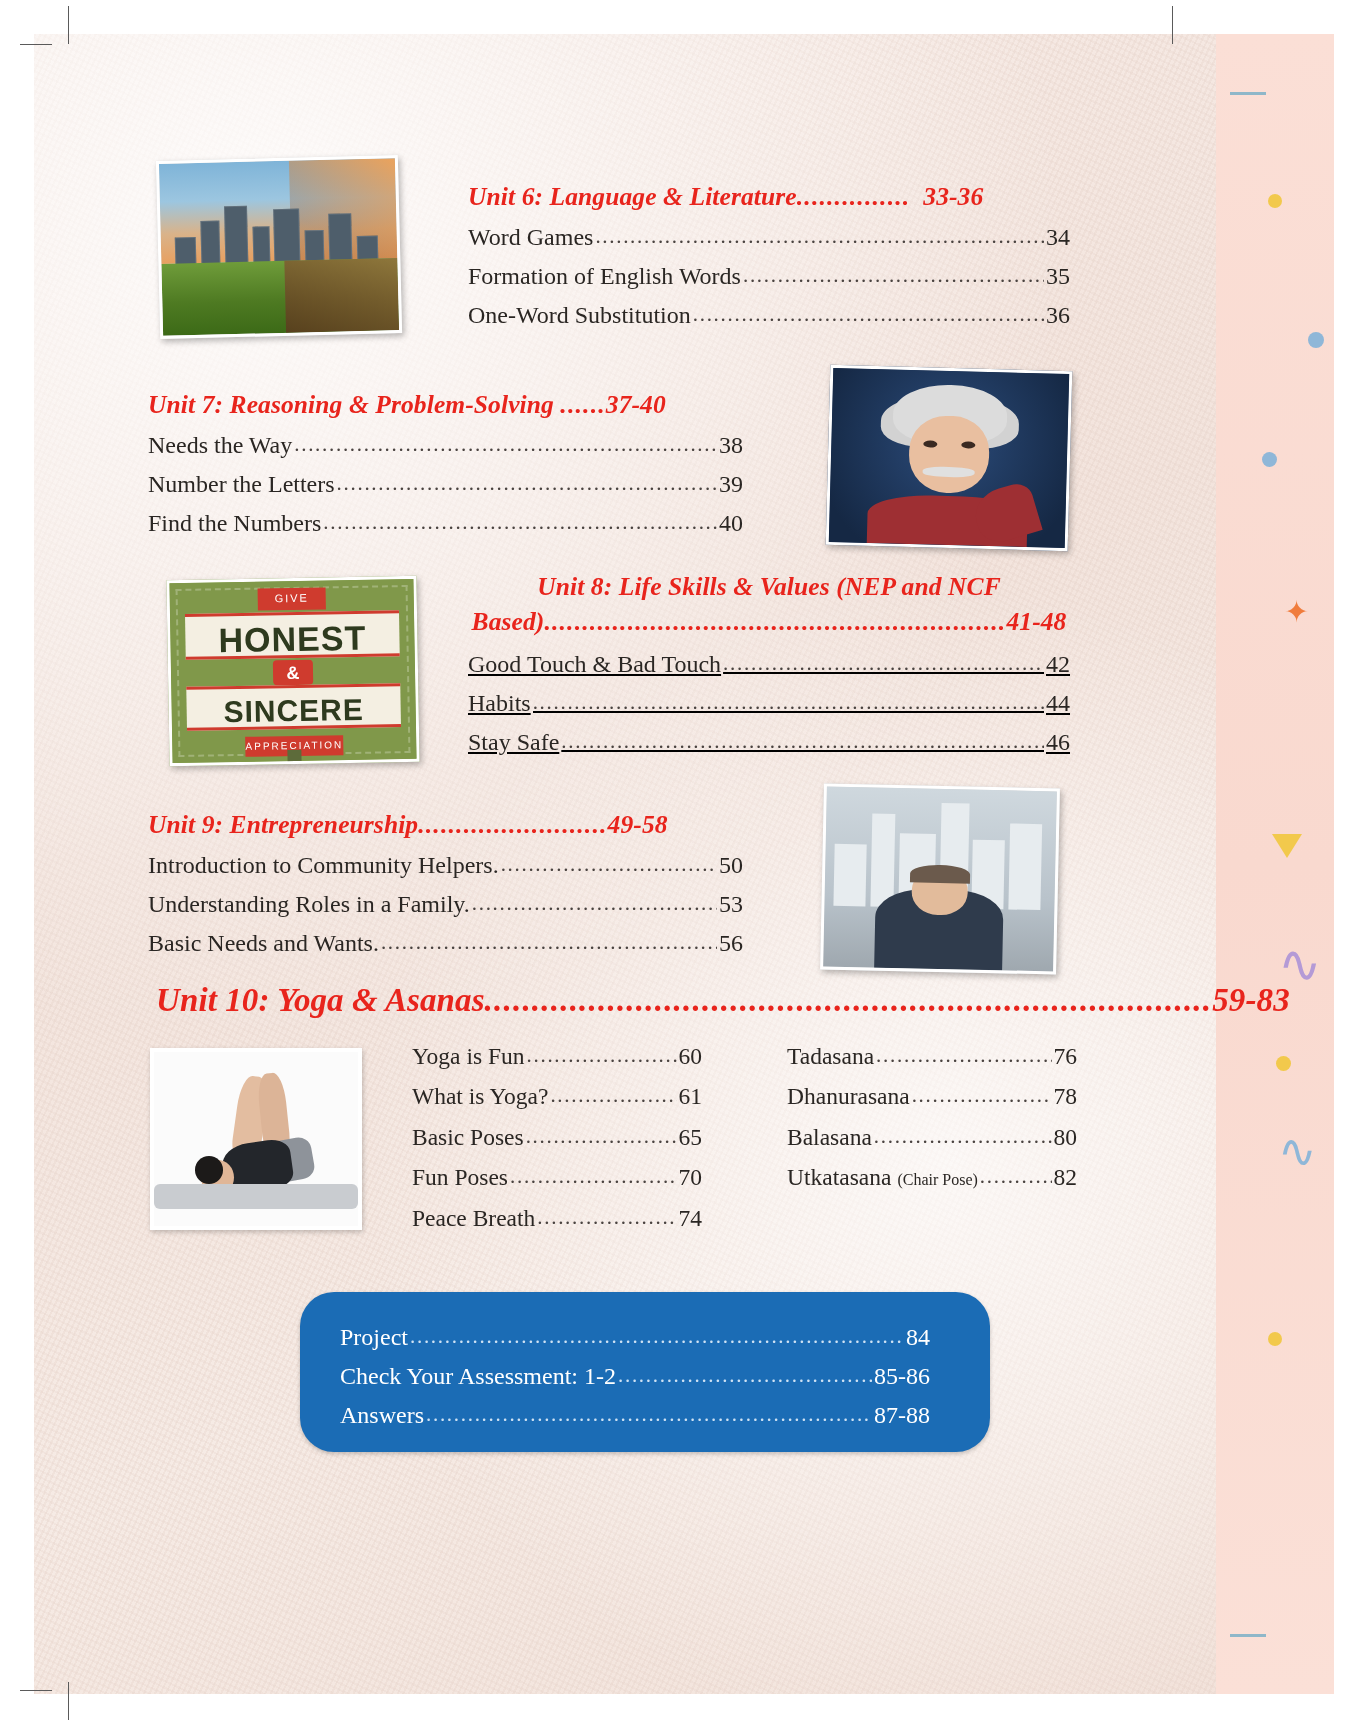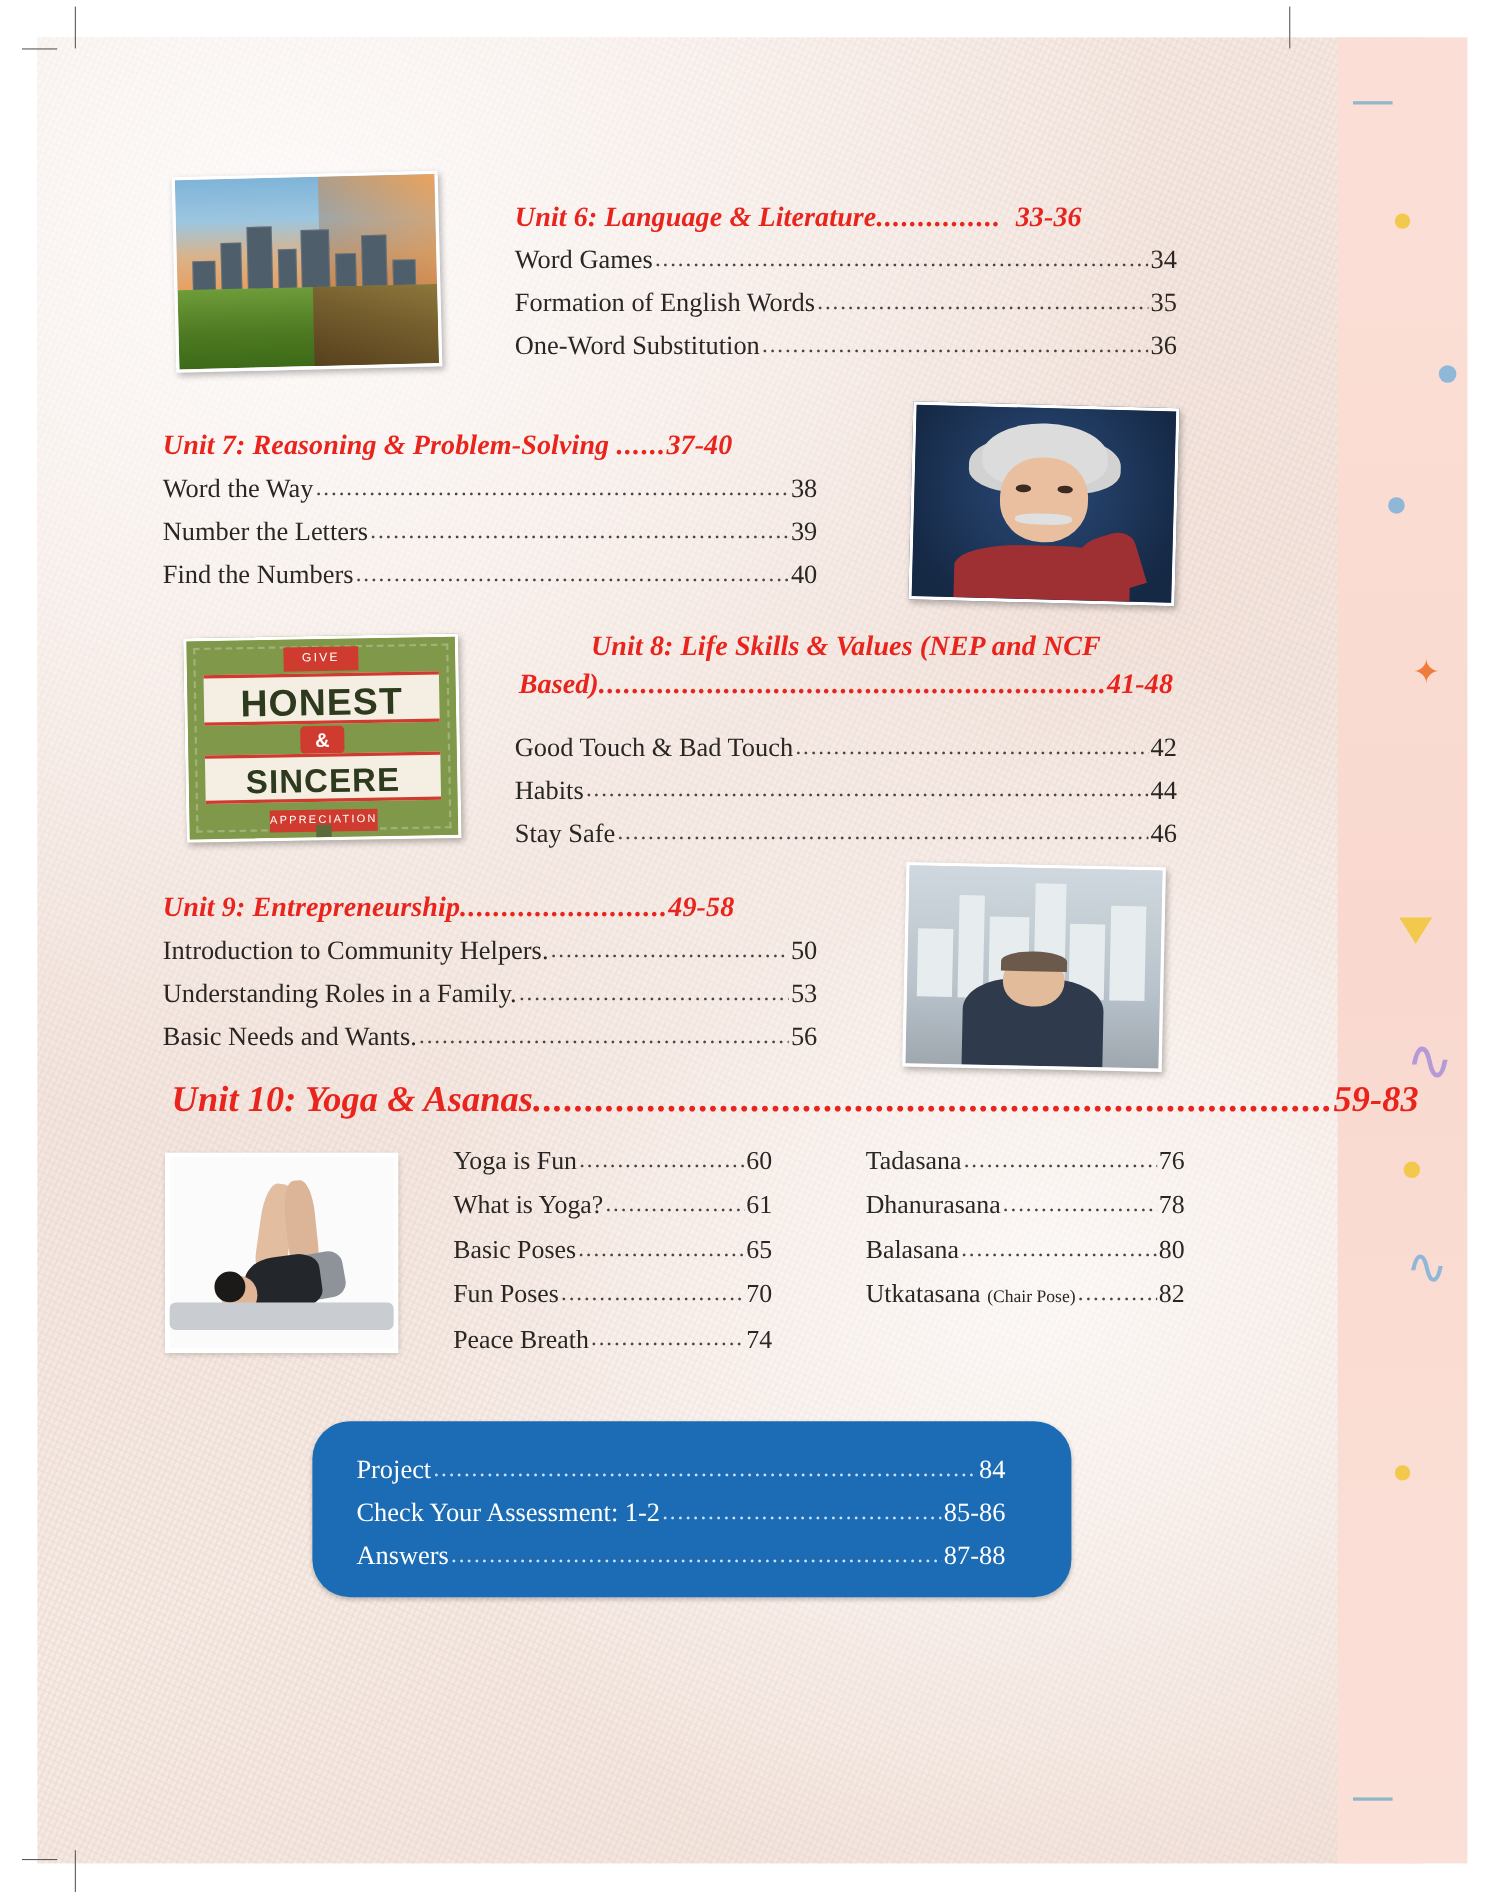--- a/index.html
+++ b/index.html
@@ -259,21 +259,21 @@
     background:#e0b697; border-radius:50%;
   }
   .yog-hair {
     position:absolute; left:20%; top:60%; width:14%; height:16%;
     background:#1c1a19; border-radius:50%;
   }
 
   
   #project-box {
     position: absolute;
-    left: 284px; top: 1292px;
+    left: 300px; top: 1292px;
     width: 690px; height: 160px;
     background: #1b6cb5;
     border-radius: 34px;
     box-shadow: 0 2px 4px rgba(0,0,0,0.2);
   }
   #project-box .entry { color: #ffffff; font-size: 24px; }
   #project-box .entry .dots { color: #cfe2f4; }
   #project-box .inner { padding: 26px 60px 0 40px; }
 
   
@@ -357,21 +357,21 @@
     <div class="ein-body"></div>
     <div class="ein-arm"></div>
   </div>
 
   <div class="block" style="left:148px; top:390px; width:600px;">
     <div class="unit-title">
       <span>Unit 7: Reasoning &amp; Problem-Solving</span> <span class="leader-red">......</span><span class="pages">37-40</span>
     </div>
     <div style="margin-top:6px; width:595px;">
       <div class="entry">
-        <span class="label">Word the Way</span>
+        <span class="label">Needs the Way</span>
         <span class="dots">................................................................................................................</span>
         <span class="num">38</span>
       </div>
       <div class="entry">
         <span class="label">Number the Letters</span>
         <span class="dots">................................................................................................................</span>
         <span class="num">39</span>
       </div>
       <div class="entry">
         <span class="label">Find the Numbers</span>
@@ -389,21 +389,21 @@
     <div class="hon-band hon-2">SINCERE</div>
     <div class="hon-app">APPRECIATION</div>
     <div class="hon-post"></div>
   </div>
 
   <div class="block" style="left:468px; top:570px; width:602px;text-align:center;">
     <div class="unit-title" style="white-space:normal; line-height:1.36;">
       <span>Unit 8: Life Skills &amp; Values (NEP and NCF</span><br>
       <span>Based)</span><span class="leader-red">.............................................................</span><span class="pages">41-48</span>
     </div>
-    <div style="margin-top:22px;">
+    <div style="margin-top:6px;text-decoration:underline;">
       <div class="entry">
         <span class="label">Good Touch &amp; Bad Touch</span>
         <span class="dots">................................................................................................................</span>
         <span class="num">42</span>
       </div>
       <div class="entry">
         <span class="label">Habits</span>
         <span class="dots">................................................................................................................</span>
         <span class="num">44</span>
       </div>

